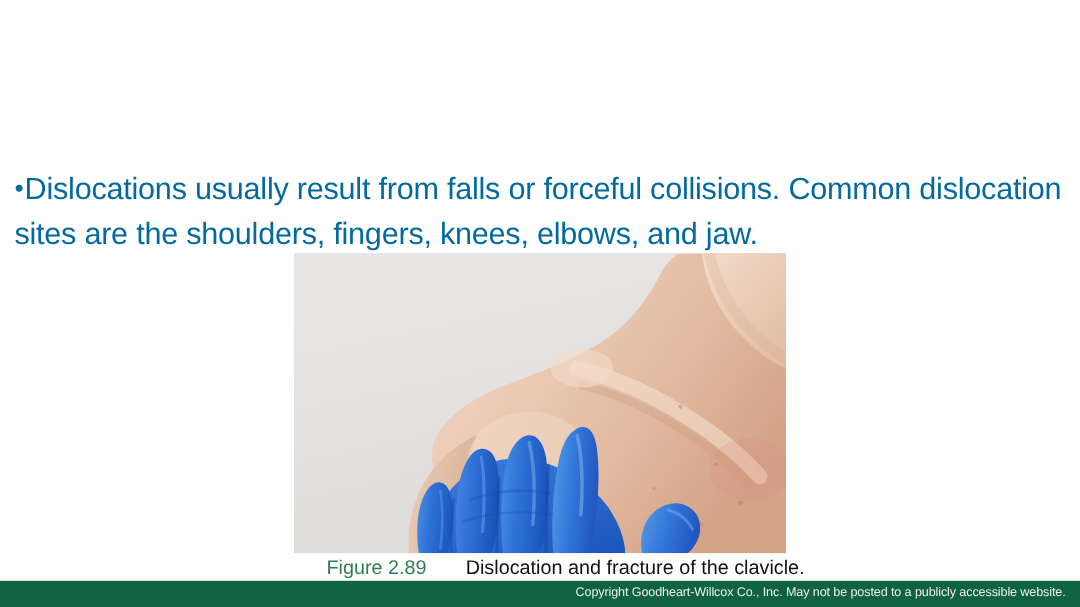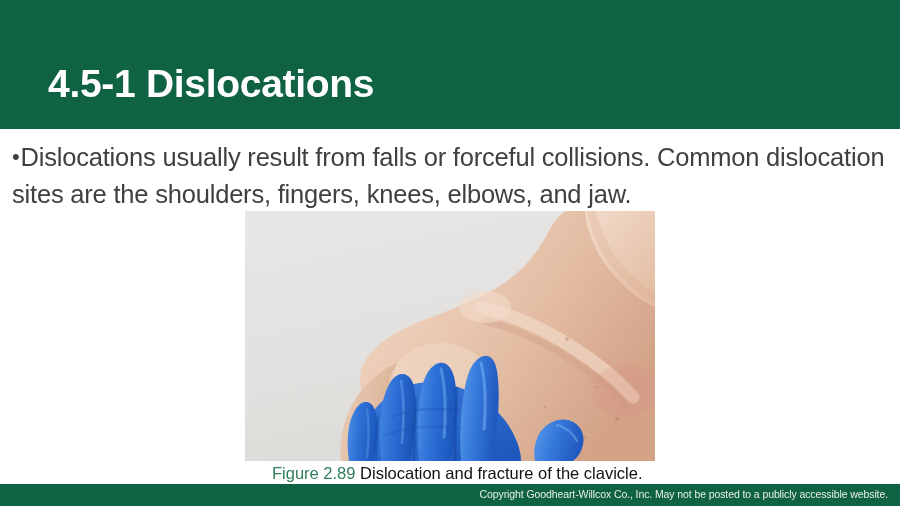--- a/index.html
+++ b/index.html
@@ -42,21 +42,21 @@
   
   #body-block {
     position: absolute;
     left: 12px;
     top: 138px;
     width: 876px;
   }
   .bullet-row {
     display: block;
     font-size: 25.5px;
-    color: #404040;
+    color: #0369a1;
     line-height: 37px;
     letter-spacing: -0.2px;
   }
   .bullet-dot {
     display: inline-block;
     font-size: 22px;
     vertical-align: 2px;
     margin-right: 1px;
   }
   .bullet-text {
@@ -87,20 +87,21 @@
     width: 420px;
     font-size: 16.5px;
     line-height: 24px;
     color: #111111;
   }
   .cap-label {
     color: #2f7d59;
   }
   .cap-text {
     color: #111111;
+    margin-left: 28px;
   }
 
   
   #footer-bar {
     position: absolute;
     left: 0;
     top: 484px;
     width: 900px;
     height: 22px;
     background: #0f6343;
@@ -114,23 +115,20 @@
     white-space: nowrap;
     letter-spacing: -0.1px;
     padding-left: 27px;
   }
 </style>
 </head>
 <body>
 
 <div id="slide">
 
-  <div id="title-bar">
-    <div id="slide-title">4.5-1 Dislocations</div>
-  </div>
 
   <div id="body-block">
     <div class="bullet-row">
       <span class="bullet-dot">•</span><span class="bullet-text">Dislocations usually result from falls or forceful collisions. Common dislocation sites are the shoulders, fingers, knees, elbows, and jaw.</span>
     </div>
   </div>
 
   <div id="figure-photo">
     <svg viewBox="0 0 410 250" preserveAspectRatio="none">
       <defs>

